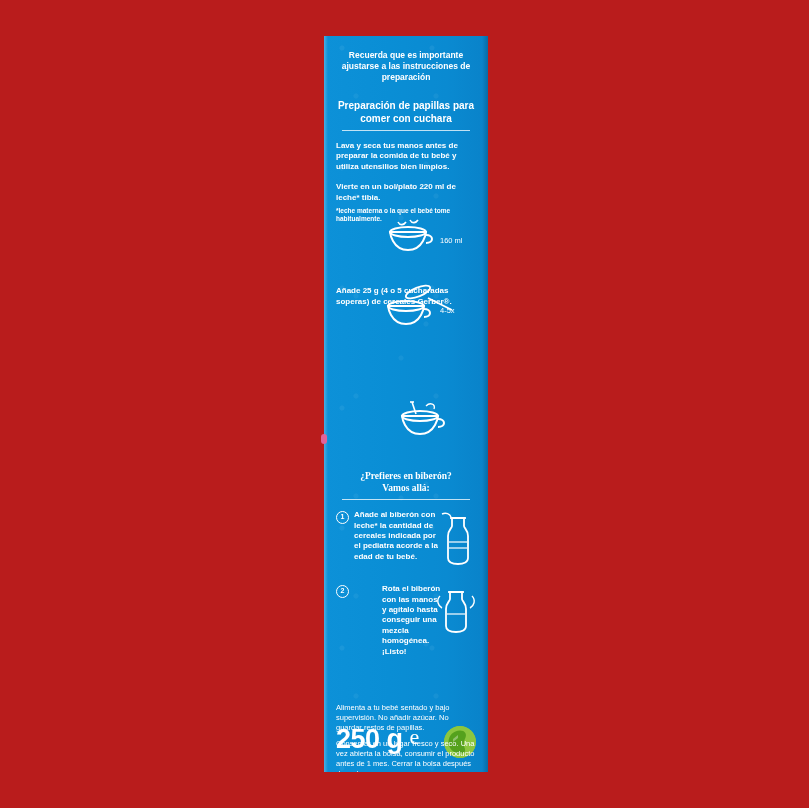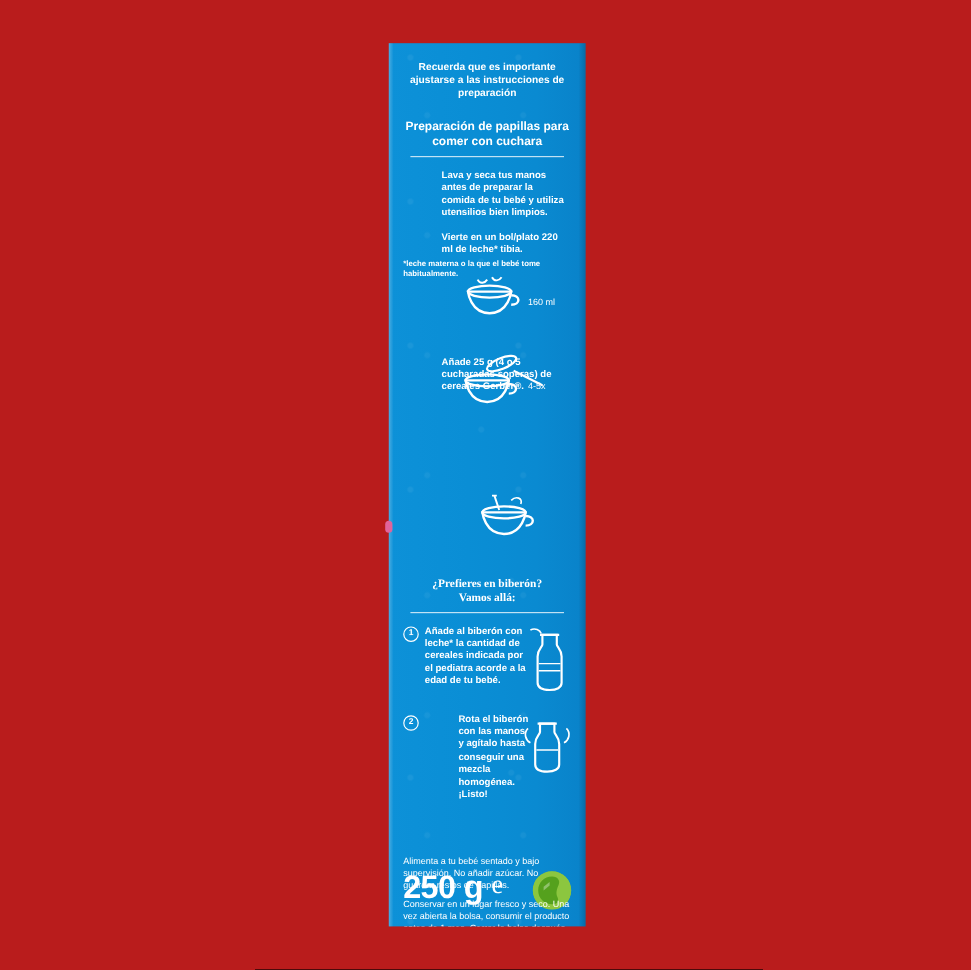--- a/index.html
+++ b/index.html
@@ -109,21 +109,21 @@
   }
 
   .step {
     position: relative;
     font-size: 8px;
     line-height: 10.4px;
     font-weight: bold;
     margin-top: 10px;
     min-height: 10px;
   }
-  .step .txt { display: block; padding-right: 2px; margin-left: 32px; }
+  .step .txt { display: block; padding-right: 2px; }
   .step .sub {
     display: block;
     font-size: 6.5px;
     line-height: 8px;
     font-weight: bold;
     margin-top: 4px;
   }
 
   .art {
     position: absolute;

